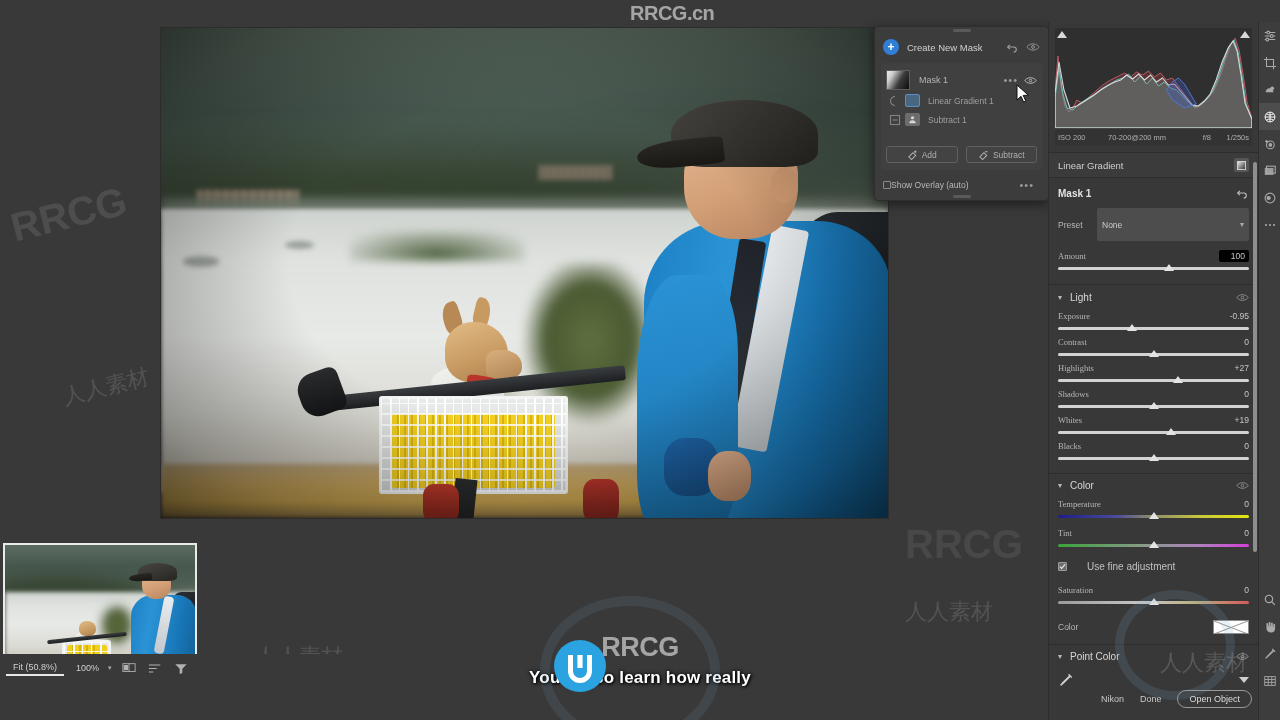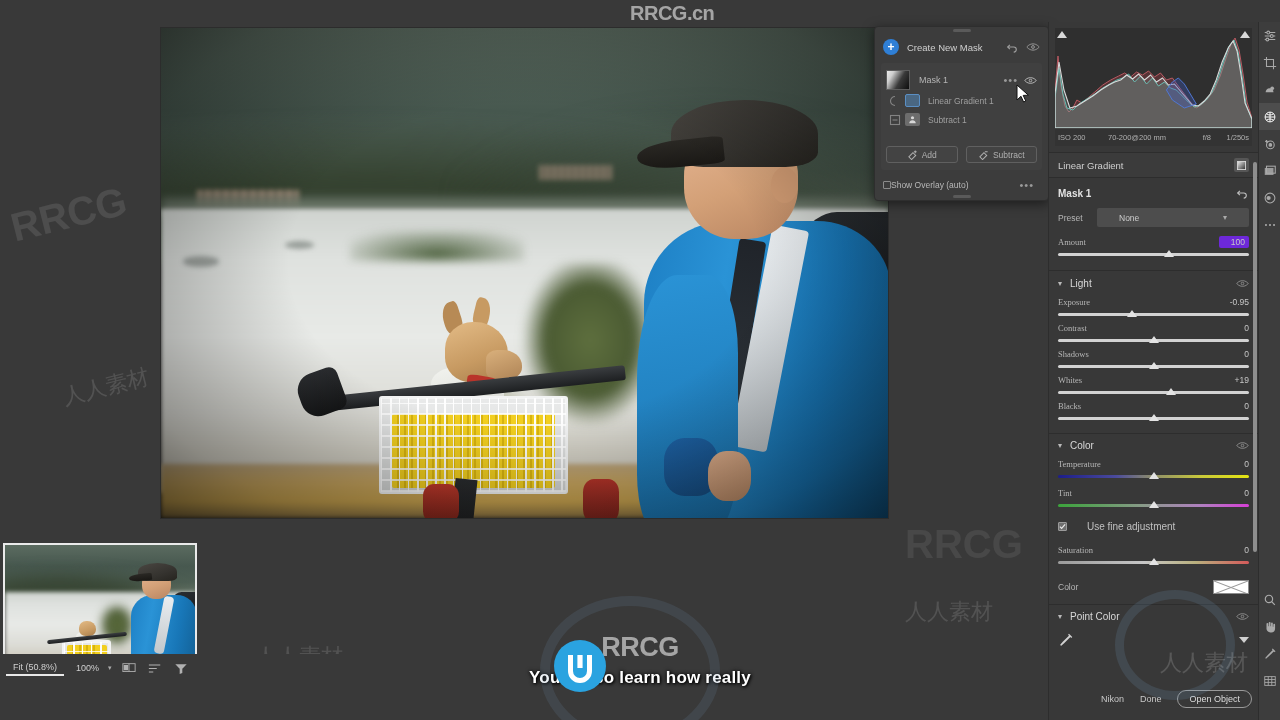--- a/index.html
+++ b/index.html
@@ -194,25 +194,25 @@
   .sec-title .t { font-size:9.5px; color:#cfcfcf; flex:1; }
   .sec-title .btn { width:15px; height:14px; background:#565656; border-radius:2px;
     display:flex; align-items:center; justify-content:center; }
 
   .panel-block { padding: 7px 9px 9px; border-bottom:1px solid #2d2d2d; }
   .blk-head { display:flex; align-items:center; height:16px; margin-bottom:7px; }
   .blk-head .nm { font-size:10px; color:#e2e2e2; font-weight:bold; flex:1; }
   .row-lbl { display:flex; align-items:center; height:13px; }
   .row-lbl .lbl { font-size:8.5px; color:#b6b6b6; flex:1;font-family:Liberation Serif, serif; }
   .row-lbl .val { font-size:8.5px; color:#c6c6c6; min-width:30px; text-align:right;
-    background:#6d28d9; padding:1px 4px; border-radius:2px; }
+    background:#000000; padding:1px 4px; border-radius:2px; }
   .row-lbl .val.plain { background:transparent; padding:1px 0; }
 
-  .dropdown { display:flex; align-items:center; height:19px; background:#4d4d4d;
-    border-radius:2px; padding:0 22px;gap:32px; }
+  .dropdown { display:flex; align-items:center; height:33px; background:#4d4d4d;
+    border-radius:2px; padding:0 5px;gap:32px; }
   .dropdown .dv { font-size:8.5px; color:#ccc; flex:1; }
   .dropdown .dc { font-size:8px; color:#aaa; }
   .preset-row { display:flex; align-items:center; gap:7px; margin-bottom:8px; }
   .preset-row .pl { font-size:8.5px; color:#b6b6b6; flex:0 0 32px; }
   .preset-row .dropdown { flex:1; }
 
   .slider { position:relative; height:12px; margin-top:1px; }
   .track { position:absolute; left:0; right:0; top:4px; height:3px; background:#d2d2d2; border-radius:2px; }
   .track.temp { background: linear-gradient(90deg,#1c1d8a 0%,#4a4a9c 30%,#8f8f6a 50%,#c9c93a 75%,#e4e412 100%); }
   .track.tint { background: linear-gradient(90deg,#3ba33b 0%,#8a9a8a 45%,#b07fc0 75%,#d63fd6 100%); }
@@ -561,20 +561,30 @@
             <div class="lbl">Contrast</div>
         <div class="val plain">0</div>
           </div>
         <div class="slider">
             <div class="track"></div>
         <div class="knob" style="left:50%"></div>
           </div>
       </div>
       <div>
         <div class="row-lbl">
+            <div class="lbl">Highlights</div>
+        <div class="val plain">+27</div>
+          </div>
+        <div class="slider">
+            <div class="track"></div>
+        <div class="knob" style="left:63%"></div>
+          </div>
+      </div>
+      <div>
+        <div class="row-lbl">
             <div class="lbl">Shadows</div>
         <div class="val plain">0</div>
           </div>
         <div class="slider">
             <div class="track"></div>
         <div class="knob" style="left:50%"></div>
           </div>
       </div>
       <div>
         <div class="row-lbl">

